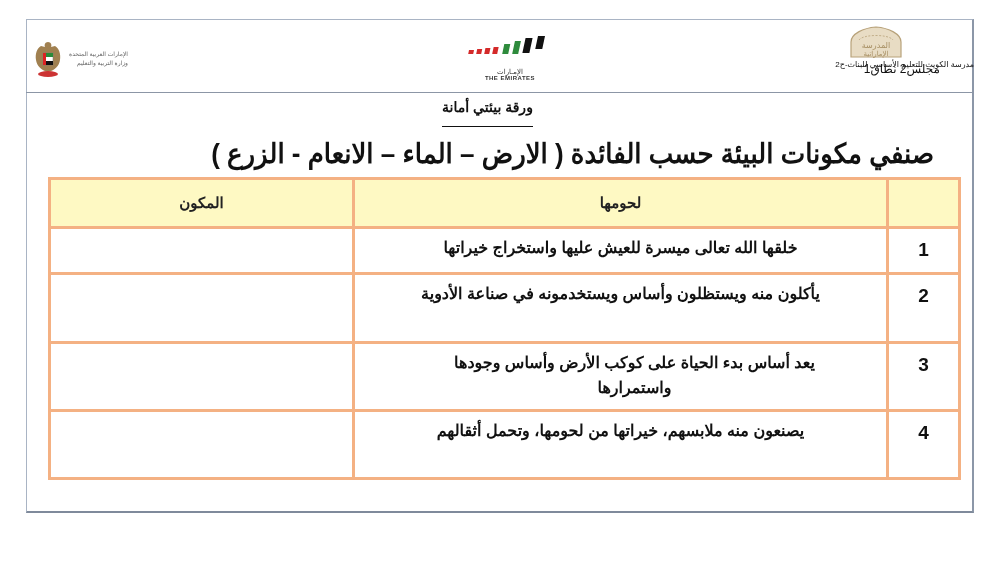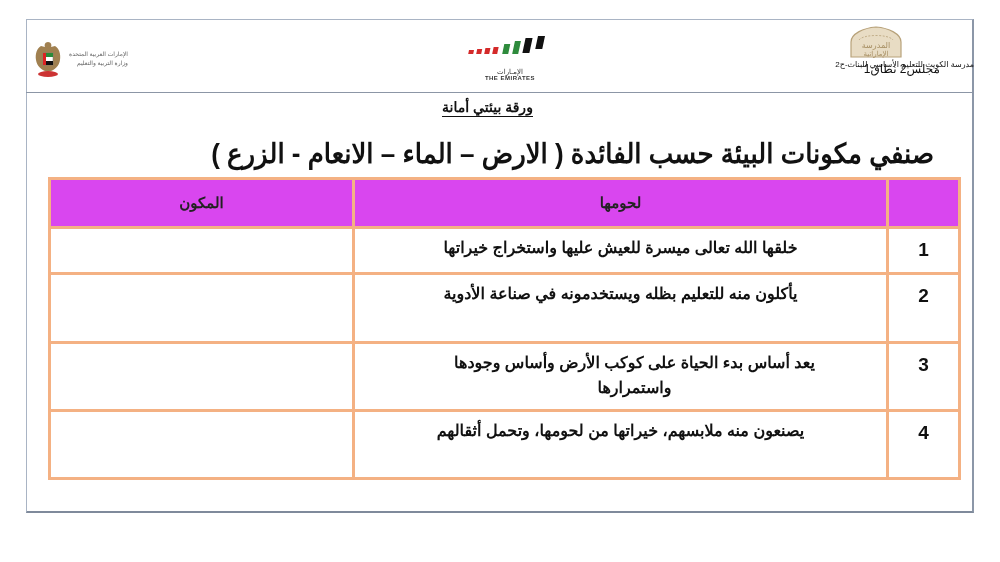--- a/index.html
+++ b/index.html
@@ -15,27 +15,27 @@
   .emirates-logo { position:absolute; left:468px; top:36px; width:84px; height:44px; }
   .emirates-text-ar { position:absolute; left:470px; top:68px; width:80px; text-align:center; font-size:7px; color:#333; direction:rtl; }
   .emirates-text-en { position:absolute; left:470px; top:75px; width:80px; text-align:center; font-size:6px; letter-spacing:0.5px; color:#333; font-weight:bold; }
 
   
   .school-logo { position:absolute; left:845px; top:26px; width:62px; height:32px; }
   .school-line1 { position:absolute; right:60px; top:62px; direction:rtl; font-size:12px; color:#111; white-space:nowrap; }
   .school-line2 { position:absolute; right:26px; top:60px; direction:rtl; font-size:8px; color:#111; white-space:nowrap; width:200px; text-align:right; }
 
   .subtitle { position:absolute; left:0; width:975px; top:99px; text-align:center; direction:rtl; font-size:14px; font-weight:bold; color:#111; }
-  .subtitle span { border-bottom:1.5px solid #111; padding-bottom:1px; }
+  .subtitle span { border-bottom:1.5px solid #111; padding-bottom:11px; }
 
   .main-title { position:absolute; right:66px; top:139px; direction:rtl; font-size:26px; font-weight:bold; color:#111; white-space:nowrap; transform:scaleY(1.05); }
 
   table.ws { position:absolute; left:48px; top:177px; width:910px; border-collapse:collapse; direction:rtl; table-layout:fixed; }
   table.ws td, table.ws th { border:3px solid #f4b183; box-sizing:border-box; padding:0; }
-  table.ws th { background:#d946ef; height:49px; font-size:15px; font-weight:bold; color:#222; }
+  table.ws th { background:#fef9c3; height:49px; font-size:15px; font-weight:bold; color:#222; }
   table.ws td.num { text-align:center; font-size:19px; font-weight:bold; color:#111; vertical-align:top; padding-top:10px; }
   table.ws td.benefit { text-align:center; font-size:16px; font-weight:bold; color:#111; vertical-align:top; padding:6px 8px 0 8px; line-height:25px; }
   table.ws td.answer { background:#fff; }
   table.ws td.answer input { width:100%; height:100%; border:none; background:transparent; outline:none; }
 </style>
 </head>
 <body>
 
 <div class="page"></div>
 <div class="header-sep"></div>
@@ -90,21 +90,21 @@
     <th>لحومها</th>
     <th>المكون</th>
   </tr>
   <tr style="height:46px">
     <td class="num">1</td>
     <td class="benefit">خلقها الله تعالى ميسرة للعيش عليها واستخراج خيراتها</td>
     <td class="answer"><input value="" style=""></td>
   </tr>
   <tr style="height:69px">
     <td class="num">2</td>
-    <td class="benefit">يأكلون منه للتعليم بظله ويستخدمونه في صناعة الأدوية</td>
+    <td class="benefit">يأكلون منه ويستظلون وأساس ويستخدمونه في صناعة الأدوية</td>
     <td class="answer"><input value="" style=""></td>
   </tr>
   <tr style="height:68px">
     <td class="num">3</td>
     <td class="benefit" style="padding-right:32px;padding-left:60px">يعد أساس بدء الحياة على كوكب الأرض وأساس وجودها واستمرارها</td>
     <td class="answer"><input value="" style=""></td>
   </tr>
   <tr style="height:68px">
     <td class="num">4</td>
     <td class="benefit">يصنعون منه ملابسهم، خيراتها من لحومها، وتحمل أثقالهم</td>

